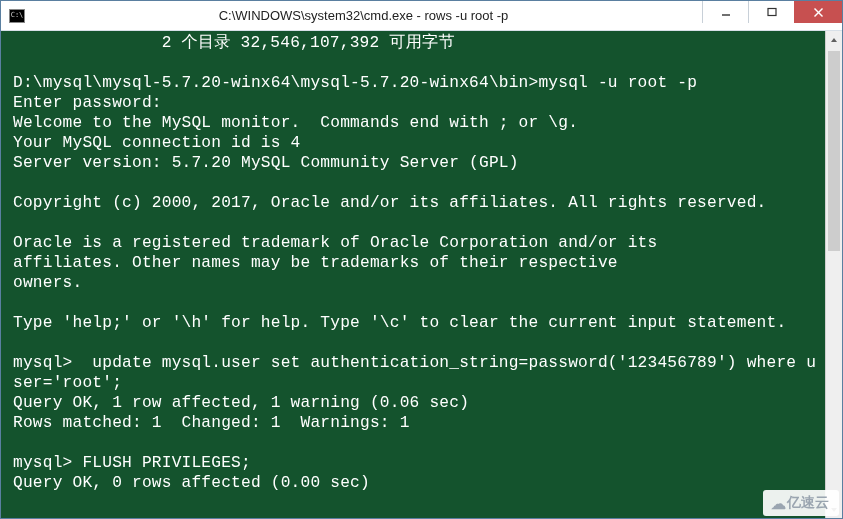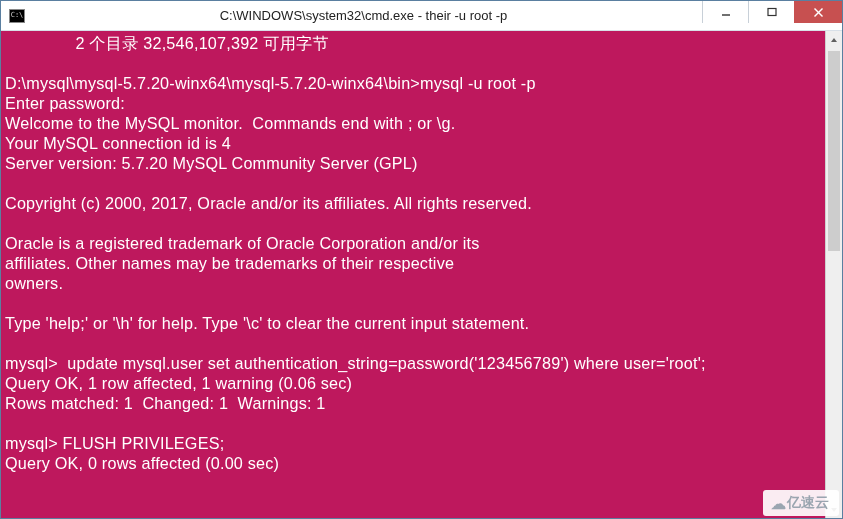--- a/index.html
+++ b/index.html
@@ -82,26 +82,26 @@
       display: block;
     }
     .client {
       flex: 1;
       display: flex;
       background: #000;
       position: relative;
     }
     .terminal {
       flex: 1;
-      background: #be185d;
+      background: #14532d;
       color: #fff;
-      font-family: Liberation Sans, sans-serif;
+      font-family: Liberation Mono, monospace;
       font-size: 16.2px;
       line-height: 20px;
-      padding: 2px 2px 2px 4px;
+      padding: 2px 2px 2px 12px;
       white-space: pre-wrap;
       word-break: break-all;
       overflow: hidden;
       letter-spacing: 0.2px;
     }
     .scrollbar {
       width: 17px;
       background: #efefef;
       position: relative;
       border-left: 1px solid #cfcfcf;
@@ -150,21 +150,21 @@
     }
   </style>
 </head>
 <body>
 
 <div class="window">
   <div class="titlebar">
     <div class="titlebar-icon">
       <span class="titlebar-icon-inner">C:\</span>
     </div>
-    <div class="titlebar-title">C:\WINDOWS\system32\cmd.exe - their  -u root -p</div>
+    <div class="titlebar-title">C:\WINDOWS\system32\cmd.exe - rows  -u root -p</div>
     <div class="titlebar-buttons">
       <div class="tbtn">
         <svg width="10" height="10" viewBox="0 0 10 10">
             <line x1="1" y1="8" x2="9" y2="8" stroke="#333" stroke-width="1.4"></line>
           </svg>
       </div>
       <div class="tbtn">
         <svg width="10" height="10" viewBox="0 0 10 10">
             <rect x="1" y="1.5" width="8" height="7" fill="none" stroke="#333" stroke-width="1.2"></rect>
           </svg>

